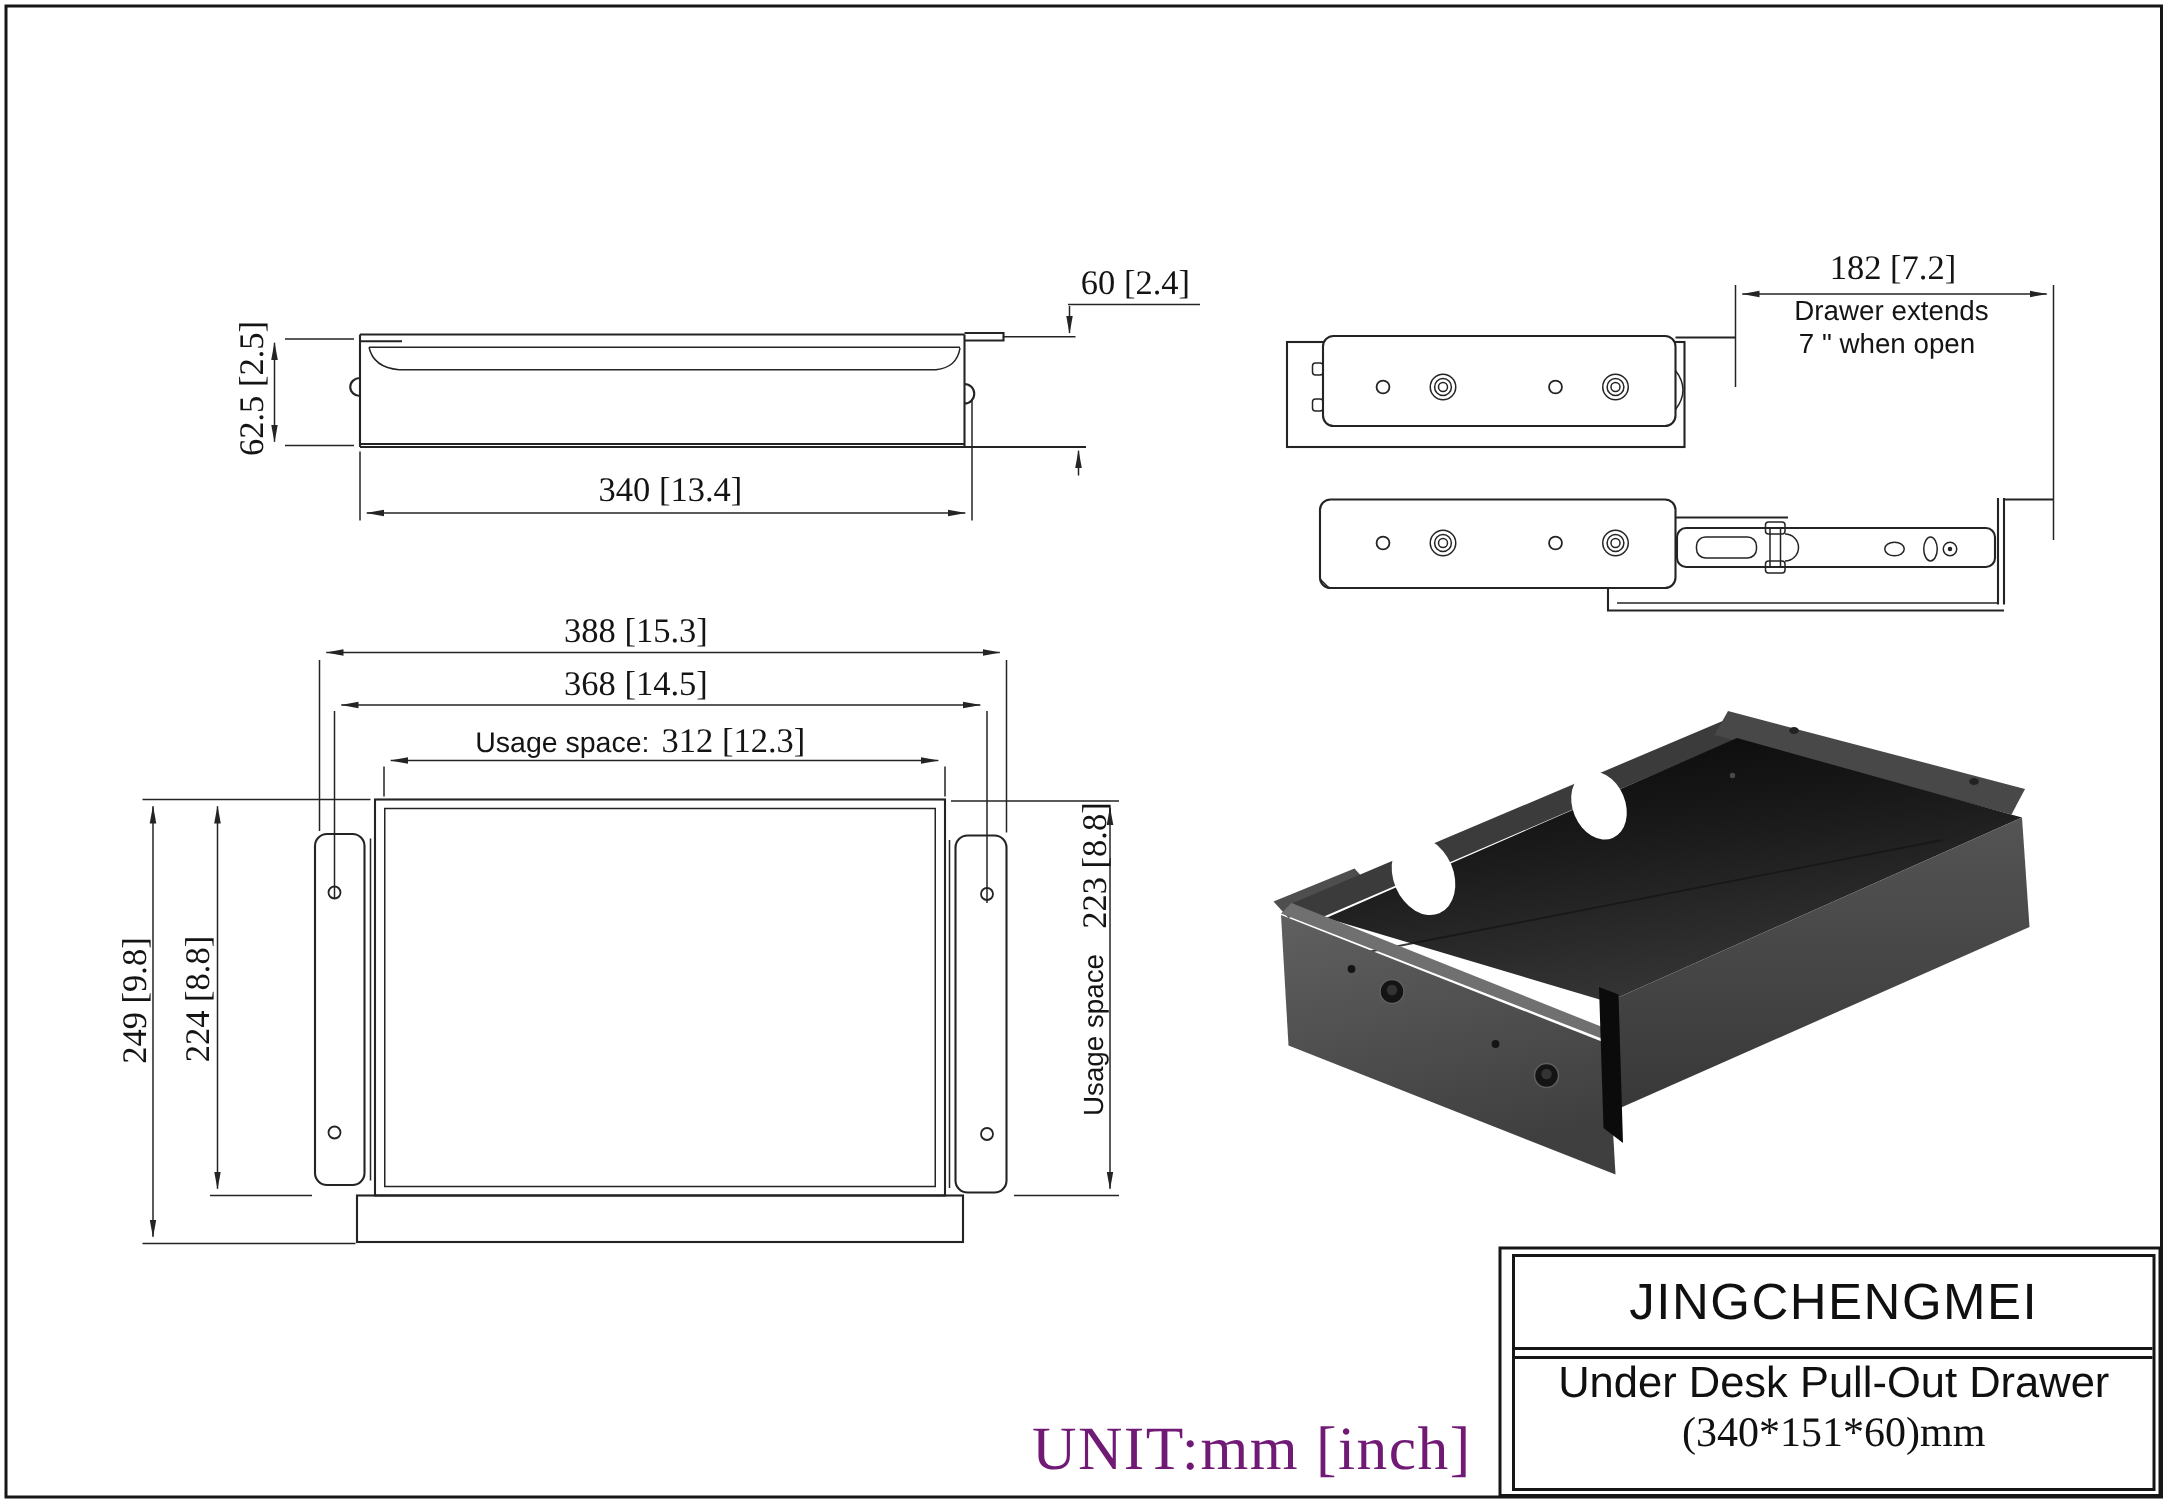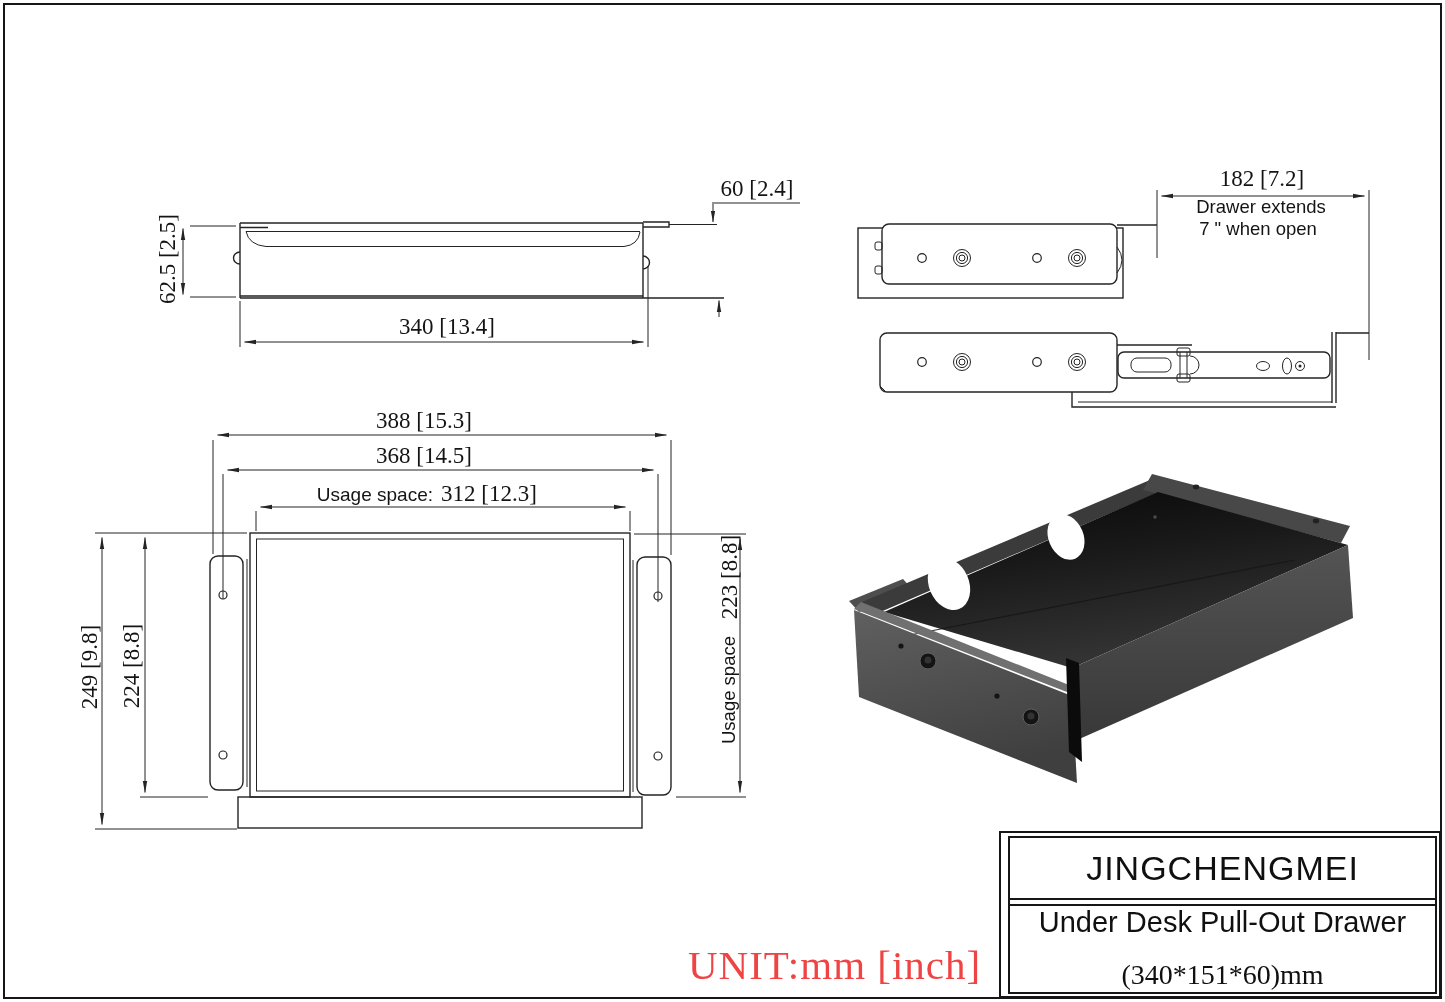--- a/index.html
+++ b/index.html
@@ -20,38 +20,38 @@
   .dimln{ fill:none; stroke:#242424; stroke-width:1; }
   .holec{ fill:#ffffff; stroke:#242424; stroke-width:1.2; }
 
   
   .dtxt { font-family:"Liberation Serif", serif; font-size:23px; fill:#141414; text-anchor:middle; }
   .stxt { font-family:"Liberation Sans", sans-serif; font-size:18.5px; fill:#141414; text-anchor:middle; }
   .stxt-end { font-family:"Liberation Sans", sans-serif; font-size:19px; fill:#141414; text-anchor:end; }
 
   .unit-note {
     position:absolute; left:688px; top:941px;
-    font-family:"Liberation Serif", serif; font-size:41px; color:#ef4444;
+    font-family:"Liberation Serif", serif; font-size:41px; color:#701a75;
     letter-spacing:1px; white-space:nowrap;
   }
   .title-block {
     position:absolute; left:999px; top:831px; width:442px; height:167px;
     border:2px solid #161616; box-sizing:border-box; padding:3px 2px 2px 7px;
   }
   .tb-inner {
     border:2px solid #161616; height:100%; box-sizing:border-box;
     display:flex; flex-direction:column;
   }
   .tb-brand {
     height:60px; flex:0 0 60px; display:flex; align-items:center; justify-content:center;
     font-size:34px; color:#101010; border-bottom:2px solid #161616; letter-spacing:1px;
   }
   .tb-gap { flex:0 0 4px; border-bottom:2px solid #161616; }
   .tb-lower {
-    flex:1 1 auto; display:flex; flex-direction:column; align-items:center; justify-content:space-between;
+    flex:1 1 auto; display:flex; flex-direction:column; align-items:center; justify-content:flex-start;
   }
   .tb-product { font-size:29px; color:#101010; line-height:1.15; }
   .tb-size { font-family:"Liberation Serif", serif; font-size:28px; color:#101010; line-height:1.2; }
 </style>
 </head>
 <body>
 
 <div class="sheet">
 
   <svg class="drawing" width="1445" height="1002" viewBox="0 0 1445 1002">

